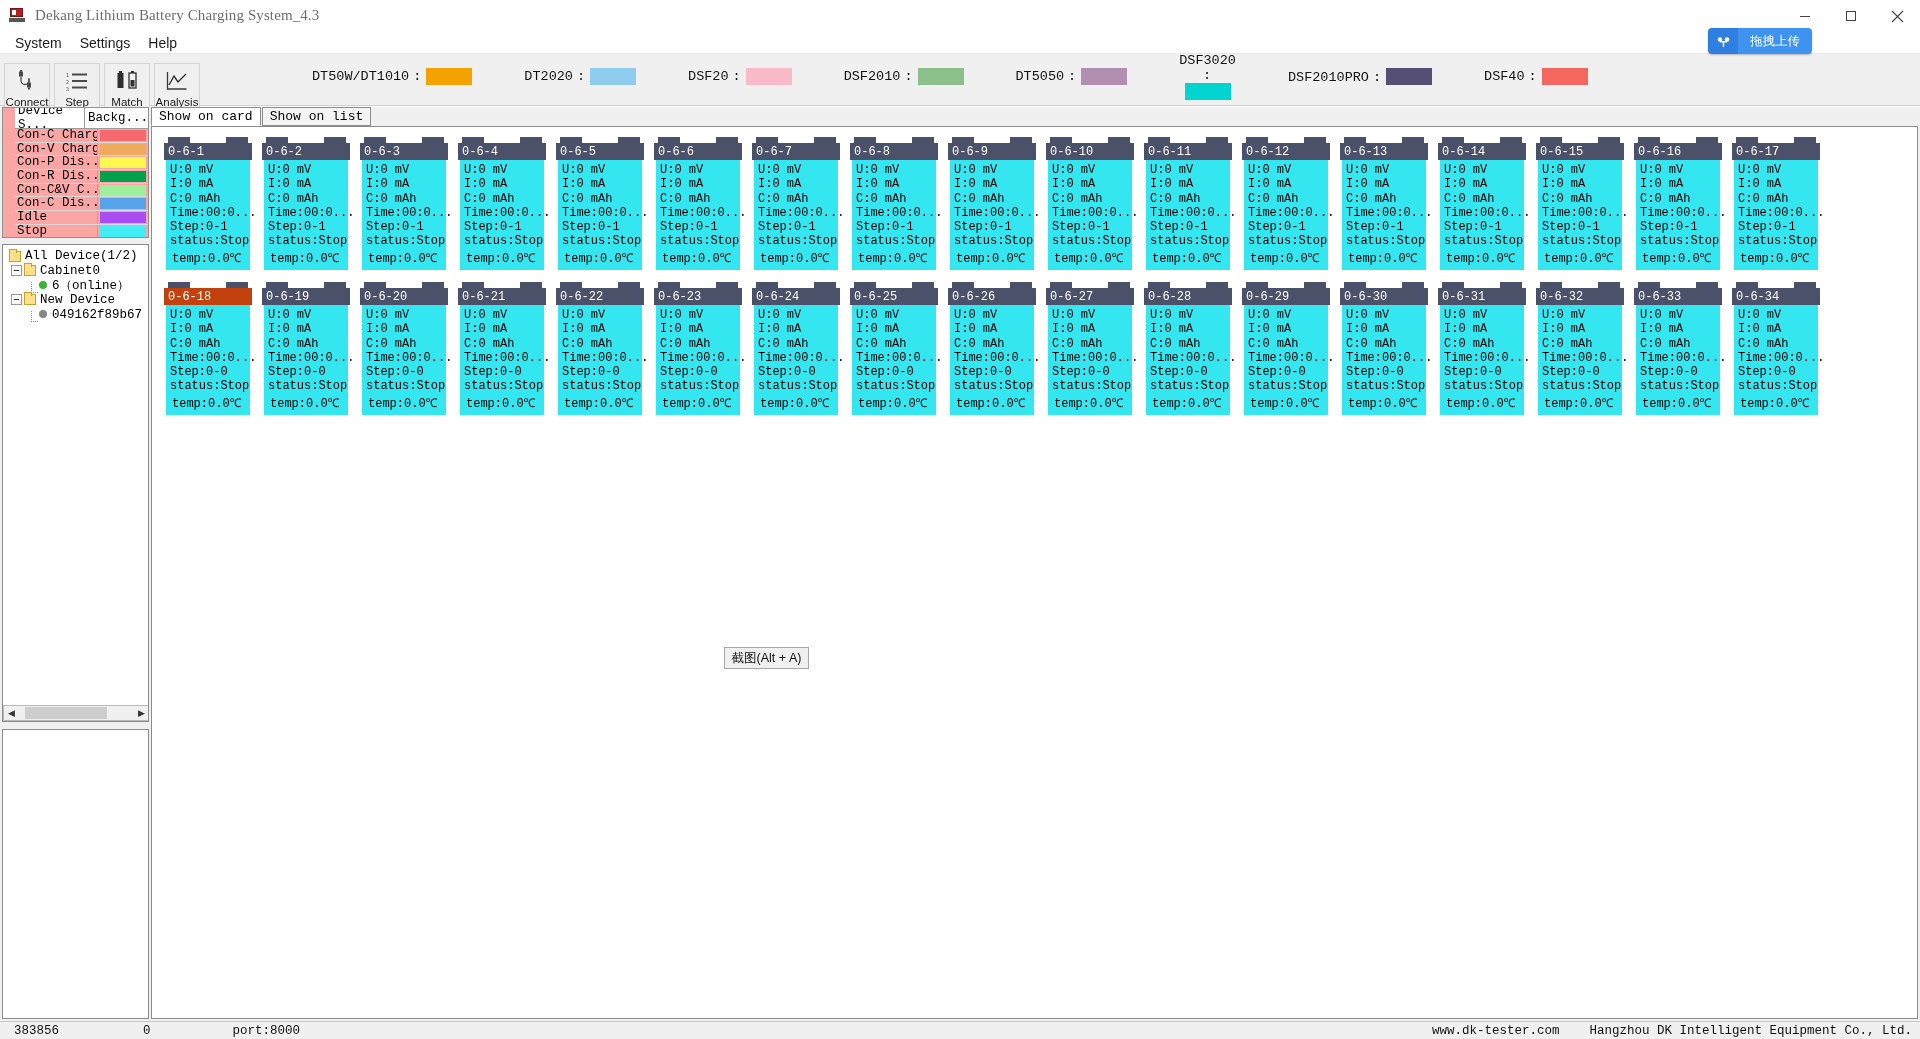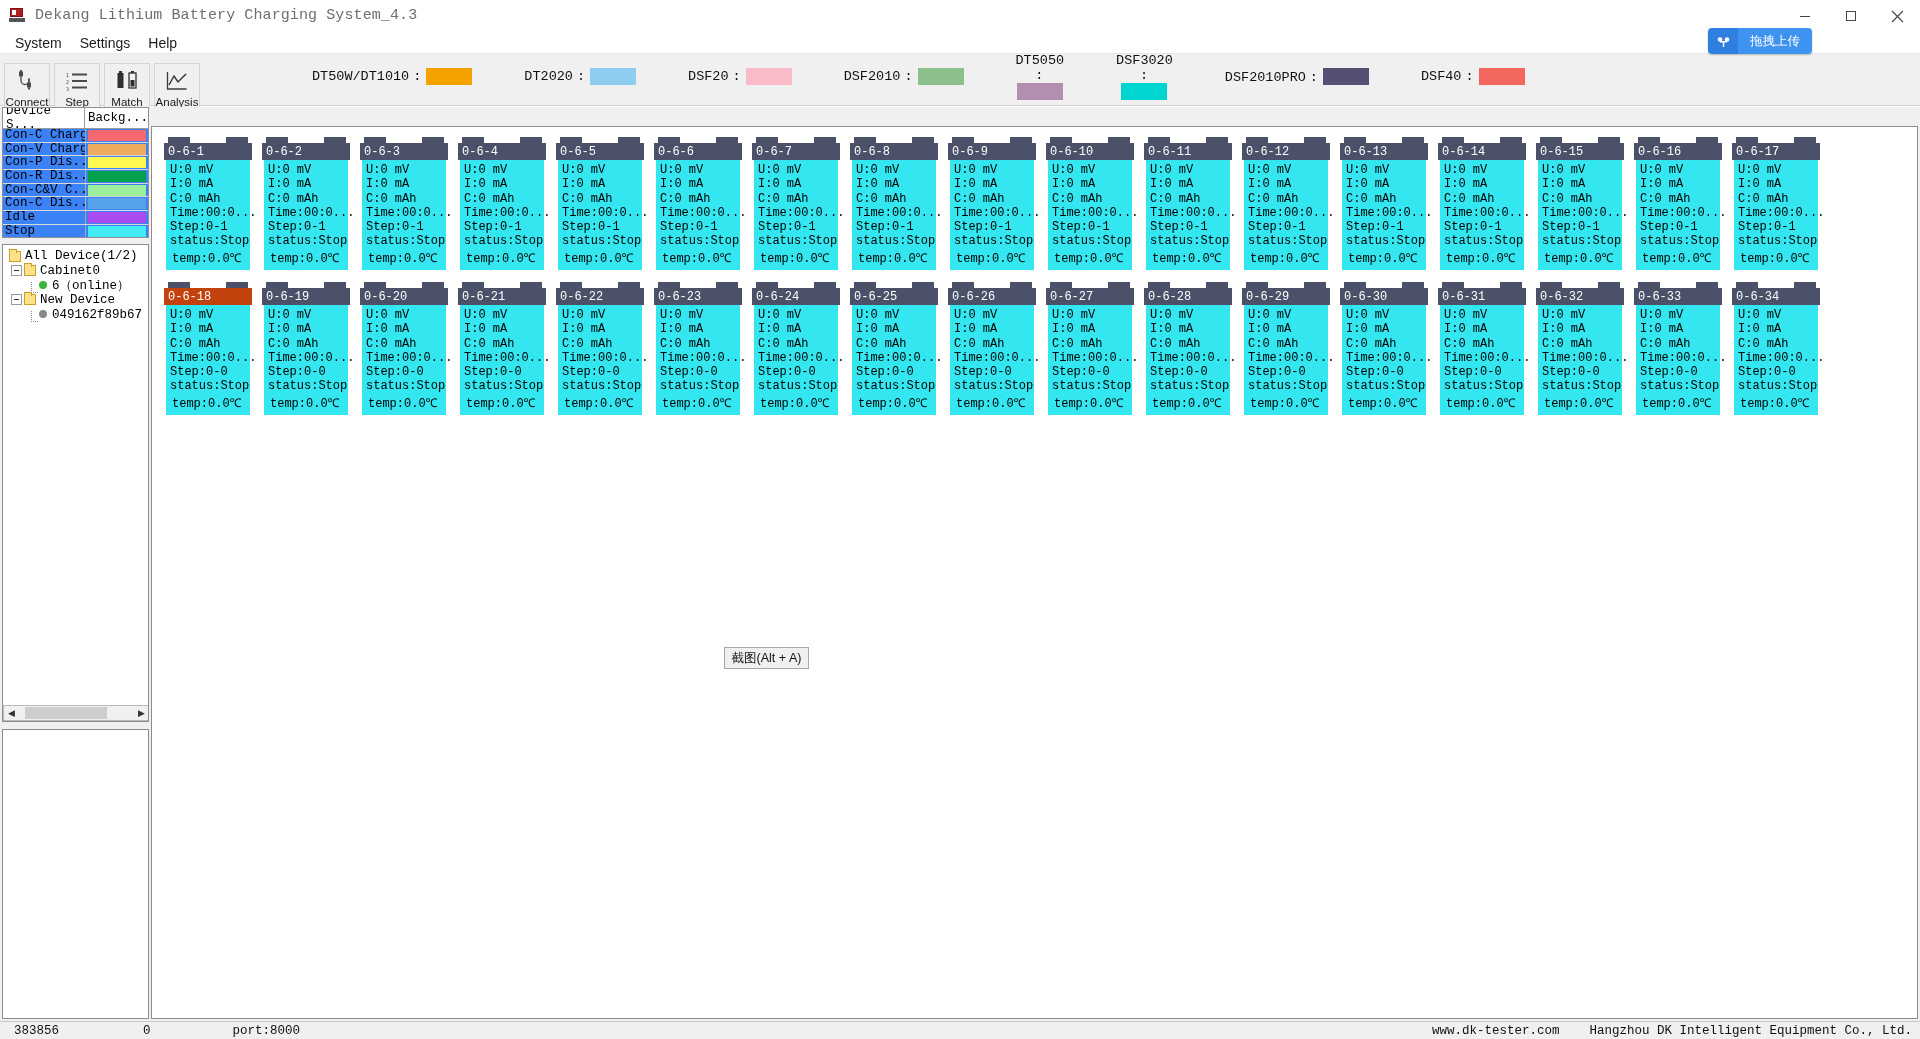--- a/index.html
+++ b/index.html
@@ -21,21 +21,21 @@
   }
   .app-icon {
     width:17px; height:17px; margin-left:9px; margin-right:9px;
     position:relative; flex:none;
   }
   .app-icon .ic-b { position:absolute; left:1px; top:1px; width:13px; height:9px; background:#b02020; border:1px solid #7a1414;}
   .app-icon .ic-w { position:absolute; left:3px; top:3px; width:4px; height:5px; background:#ffffff;}
   .app-icon .ic-base { position:absolute; left:0px; top:11px; width:16px; height:4px; background:#555; }
   .app-title {
     font-size:15px; color:#6e6e6e; letter-spacing:0.1px;
-    font-family:Liberation Mono, monospace;
+    font-family:Liberation Serif, serif;
   }
   .win-btns { position:absolute; right:0; top:0; height:32px; display:flex; }
   .win-btn {
     width:46px; height:32px; display:flex; align-items:center; justify-content:center;
     color:#5a5a5a; font-size:15px;
   }
   .win-btn.close { font-size:17px; }
   .win-btn svg { display:block; }
 
   
@@ -82,22 +82,22 @@
   .body-area {
     position:absolute; left:0; top:107px; right:0; bottom:18px;
     background:#f0f0f0;
   }
 
   
   .sidebar {
     position:absolute; left:2px; top:0px; width:147px; bottom:2px;
   }
   .status-table {
-    background:#3b82f6; border:1px solid #909090;
-    width:100%; height:131px; overflow:hidden;
+    background:#fca5a5; border:1px solid #909090;
+    width:100%; height:131px; overflow:hidden;padding-left:12px;
   }
   .st-head { display:flex; height:21px; border-bottom:1px solid #9a9a9a; background:#ffffff;}
   .st-head div {
     font-family:"Liberation Mono", monospace; font-size:12.5px; color:#000;
     padding-left:3px; display:flex; align-items:center;
   }
   .st-head .c1 { width:83px; border-right:1px solid #9a9a9a; }
   .st-head .c2 { flex:1; }
   .st-row { display:flex; height:13.7px; border-bottom:1px solid #d8d8d8; }
   .st-row .c1 {
@@ -357,21 +357,21 @@
     <div class="legend-cell" style="margin-left:52px;">
       <span class="legend-name">DSF20</span>
       <span class="legend-colon">:</span>
       <span class="legend-swatch" style="background:#f9bbc8;"></span>
     </div>
     <div class="legend-cell" style="margin-left:52px;">
       <span class="legend-name">DSF2010</span>
       <span class="legend-colon">:</span>
       <span class="legend-swatch" style="background:#8cc08a;"></span>
     </div>
-    <div class="legend-cell" style="margin-left:52px;flex-direction:column;">
+    <div class="legend-cell" style="margin-left:52px;">
       <span class="legend-name">DT5050</span>
       <span class="legend-colon">:</span>
       <span class="legend-swatch" style="background:#b28fb0;"></span>
     </div>
     <div class="legend-cell" style="margin-left:52px;flex-direction:column;">
       <span class="legend-name">DSF3020</span>
       <span class="legend-colon">:</span>
       <span class="legend-swatch" style="background:#00d6cf;"></span>
     </div>
     <div class="legend-cell" style="margin-left:52px;align-items:flex-end;">
@@ -498,20 +498,24 @@
           <div class="hs-thumb"></div>
         </div>
         <div class="hs-arrow">▶</div>
       </div>
     </div>
 
     <div class="sidebar-bottom"></div>
   </div>
 
   <div class="content">
+    <div class="tabstrip">
+      <div class="tab active">Show on card</div>
+      <div class="tab inactive">Show on list</div>
+    </div>
 
     <div class="cards-panel">
       <div class="cards-grid" id="cards-grid">
           <div class="card">
             <div class="card-tabtop">
               <div class="lug l" style="background:#4b5168"></div>
               <div class="lug r" style="background:#4b5168"></div>
             </div>
             <div class="card-head" style="background:#4b5168">0-6-1</div>
             <div class="card-body" style="background:#33e6f0">

